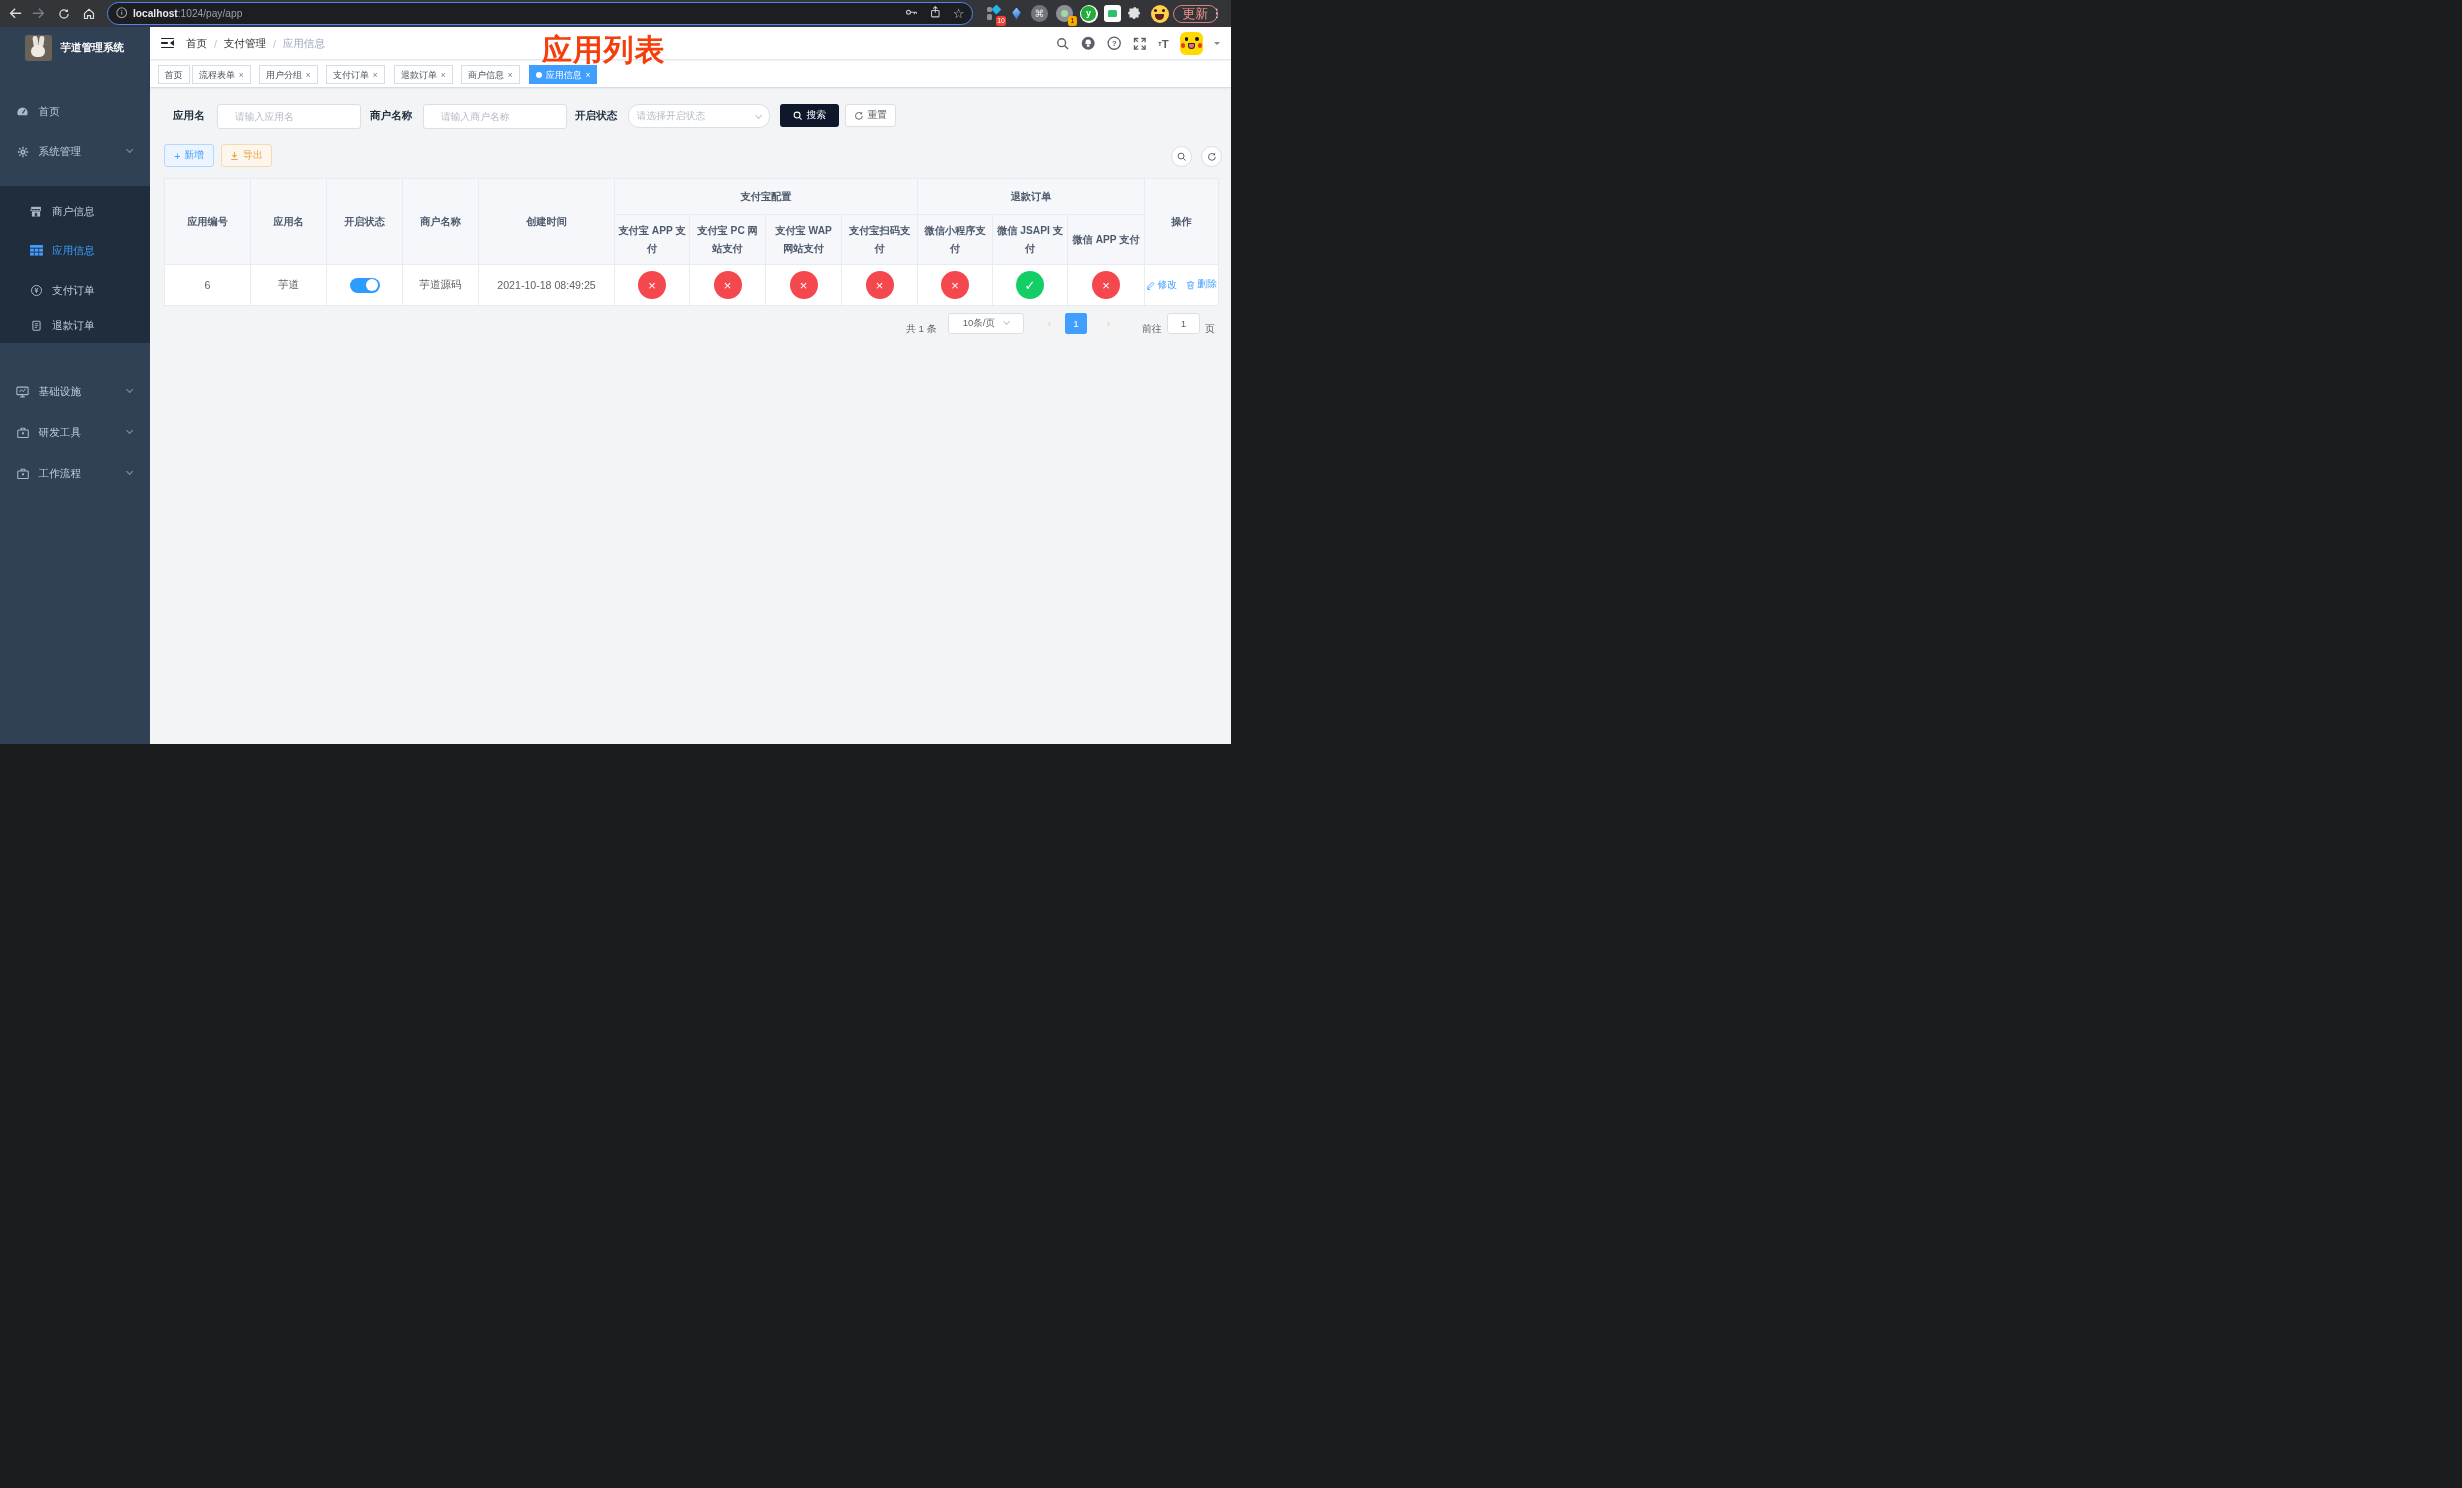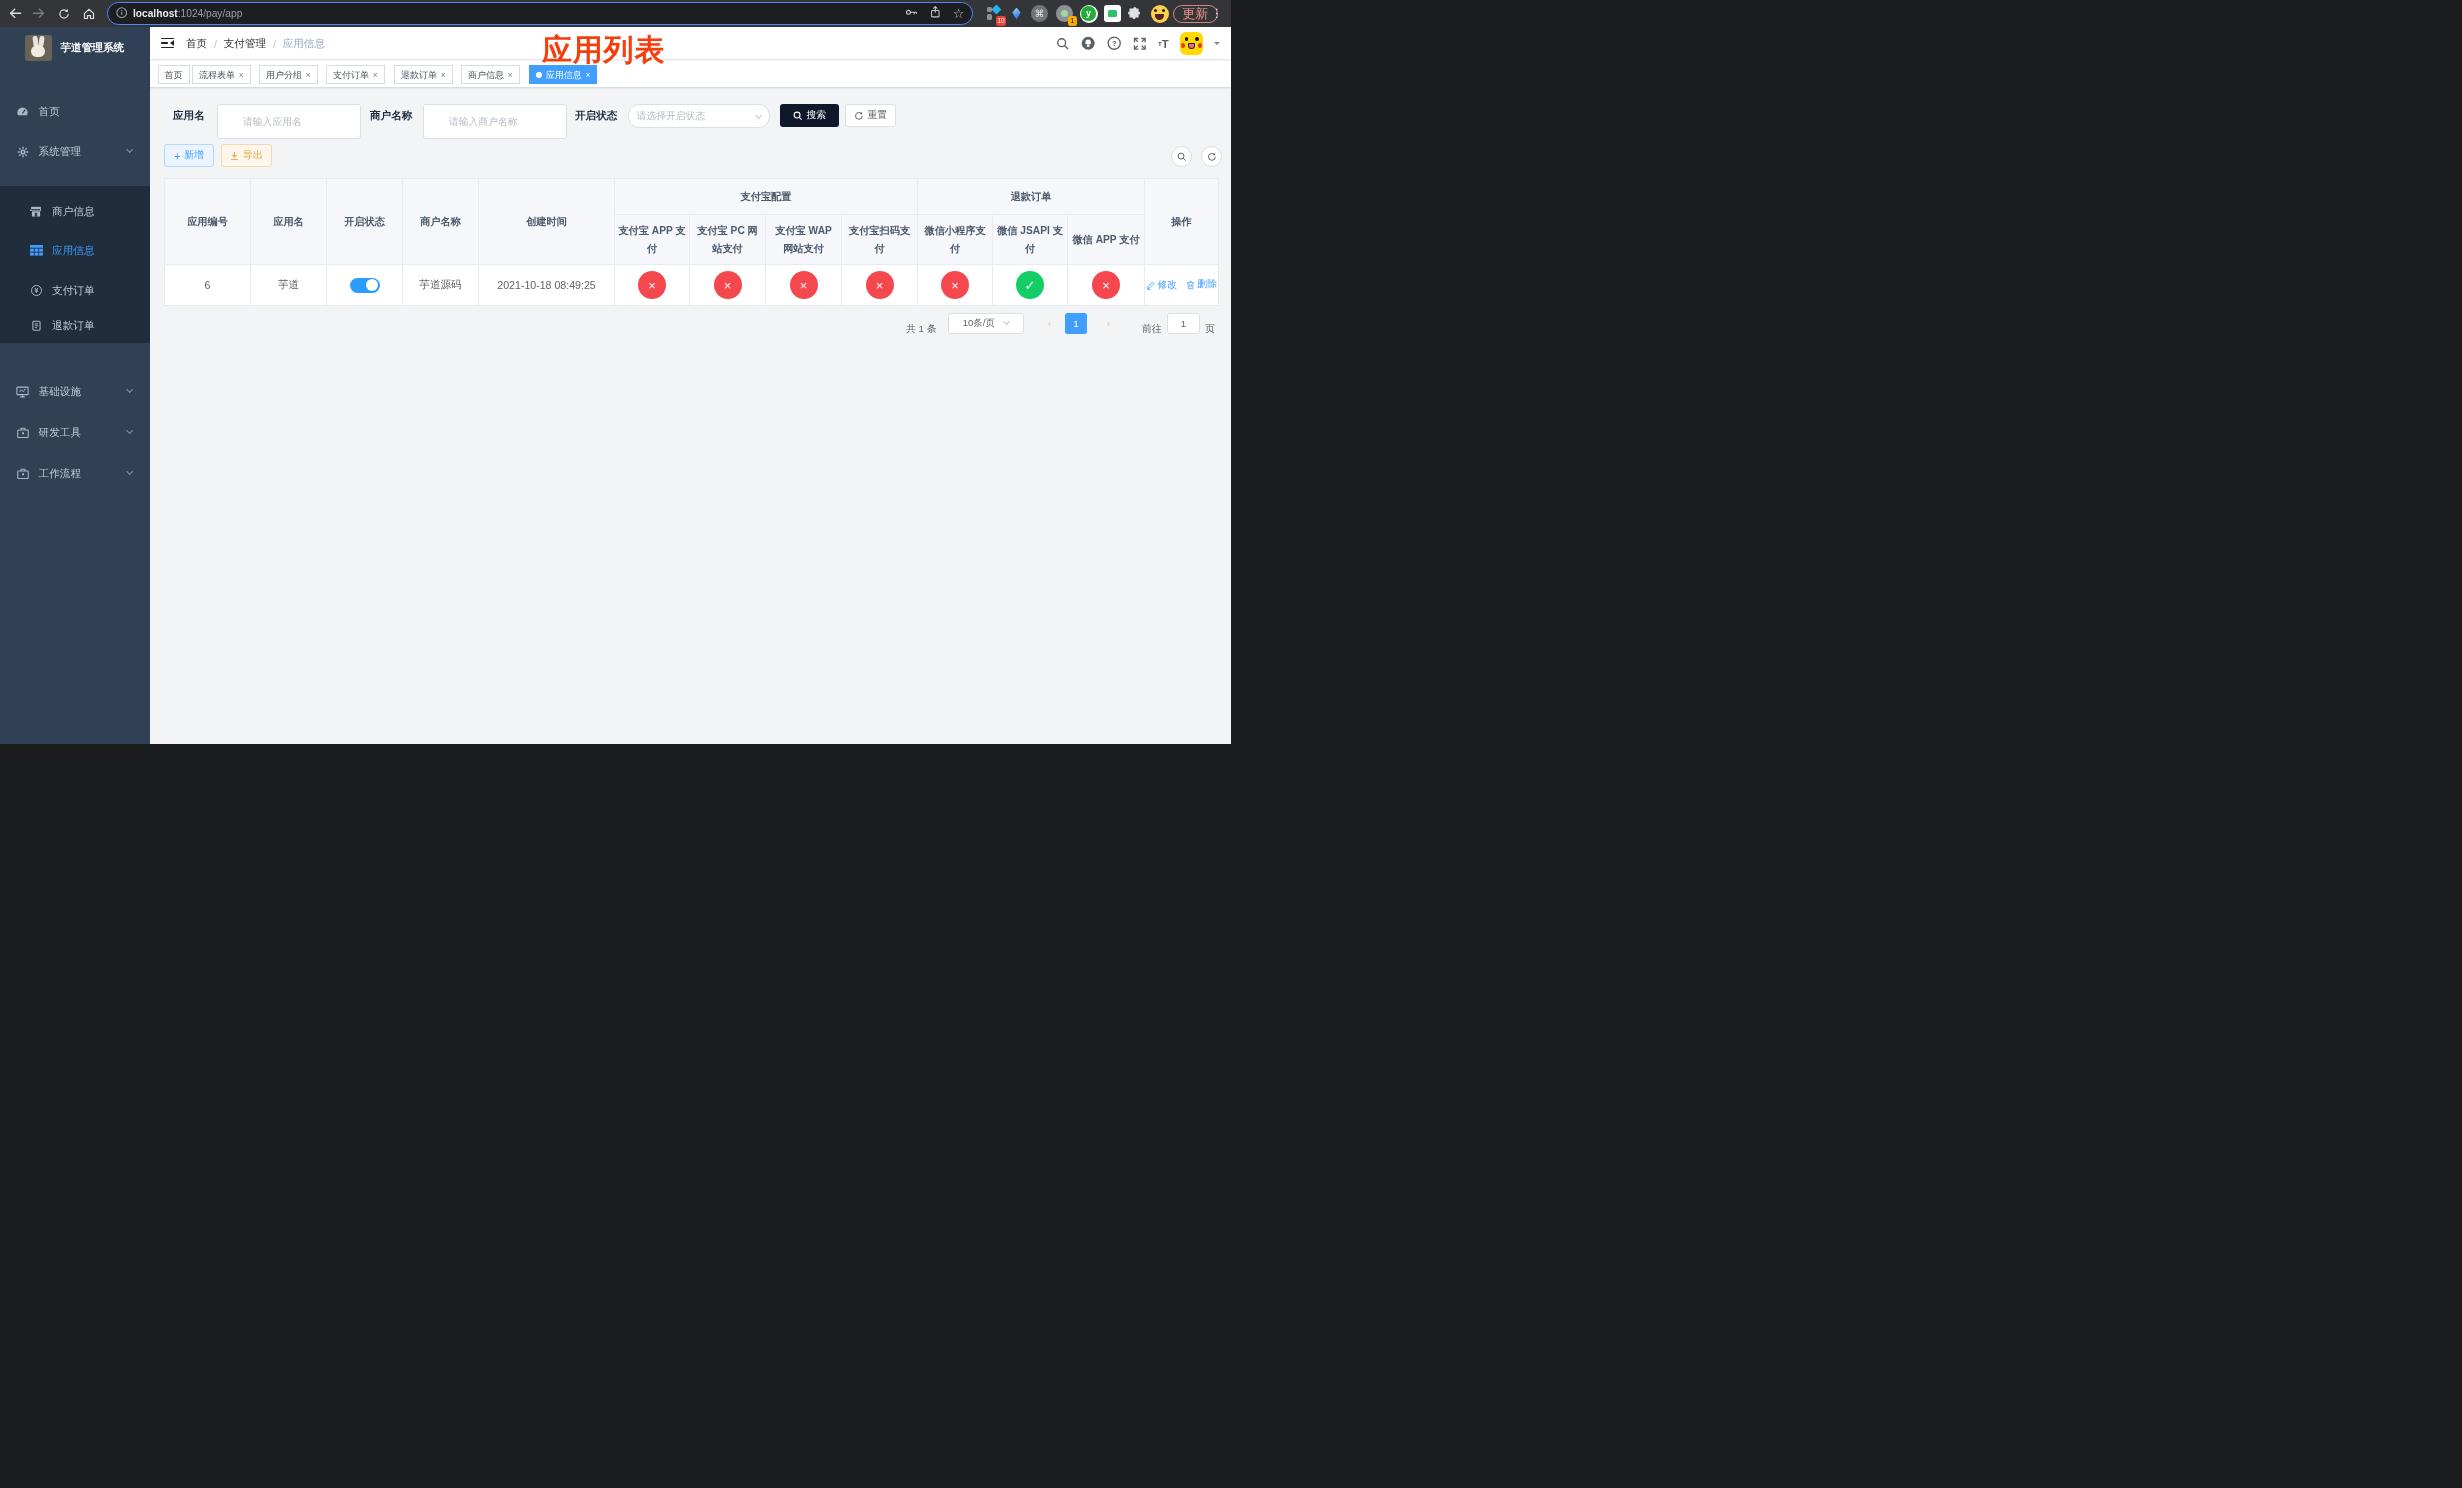--- a/index.html
+++ b/index.html
@@ -69,21 +69,21 @@
   
   #tags { position:absolute; left:150px; top:61px; width:1081px; height:27px; background:#fff; border-bottom:0.8px solid #d8dce5; box-shadow:0 0.8px 2.3px rgba(0,0,0,.08); }
   .tag { position:absolute; top:3.8px; height:19.7px; line-height:18px; padding:0 6px; background:#fff; border:0.8px solid #d8dce5; color:#495060; font-size:9px; display:flex; align-items:center; gap:3.8px; cursor:pointer; }
   .tag .x { font-size:8.3px; color:#7a8293; }
   .tag.active { background:#409eff; border-color:#409eff; color:#fff; }
   .tag.active .x { color:#fff; }
   .tag .dot { width:6px; height:6px; border-radius:50%; background:#fff; }
 
   
   .flabel { position:absolute; top:104px; height:23.5px; line-height:23.5px; font-size:10.6px; font-weight:bold; color:#1f2d3d; }
-  .finput { position:absolute; top:104px; height:35px; border:0.8px solid #dcdfe6; border-radius:3px; background:#fff; font-size:9.8px; color:#606266; padding:0 25px; font-family:"Liberation Sans",sans-serif; }
+  .finput { position:absolute; top:104px; height:25px; border:0.8px solid #dcdfe6; border-radius:3px; background:#fff; font-size:9.8px; color:#606266; padding:0 17px; font-family:"Liberation Sans",sans-serif; }
   .finput::placeholder { color:#b4bac4; }
   .fselect { position:absolute; top:104px; height:23.5px; border:0.8px solid #dcdfe6; border-radius:11px; background:#fff; }
   .fselect .ph { position:absolute; left:7.6px; top:0; line-height:22px; font-size:9.8px; color:#b4bac4; }
   .fselect .chev { position:static; display:inline-block; float:right; margin:7.6px 7.6px 0 0; border-color:#c0c4cc; transform:rotate(45deg); }
   .btn { position:absolute; height:23px; border-radius:3px; font-size:9.8px; display:flex; align-items:center; justify-content:center; gap:3.8px; cursor:pointer; border:0.8px solid transparent; }
   .btn-primary { background:#0f172a; color:#fff; }
   .btn-plain { background:#fff; border-color:#dcdfe6; color:#606266; }
   .btn-add { background:#ecf5ff; border-color:#b3d8ff; color:#409eff; }
   .btn-export { background:#fdf6ec; border-color:#f5dab1; color:#e6a23c; }
   .round-btn { position:absolute; top:146px; width:21px; height:21px; border-radius:50%; border:0.8px solid #dcdde3; background:#fff; color:#5a5e66; display:flex; align-items:center; justify-content:center; cursor:pointer; }

